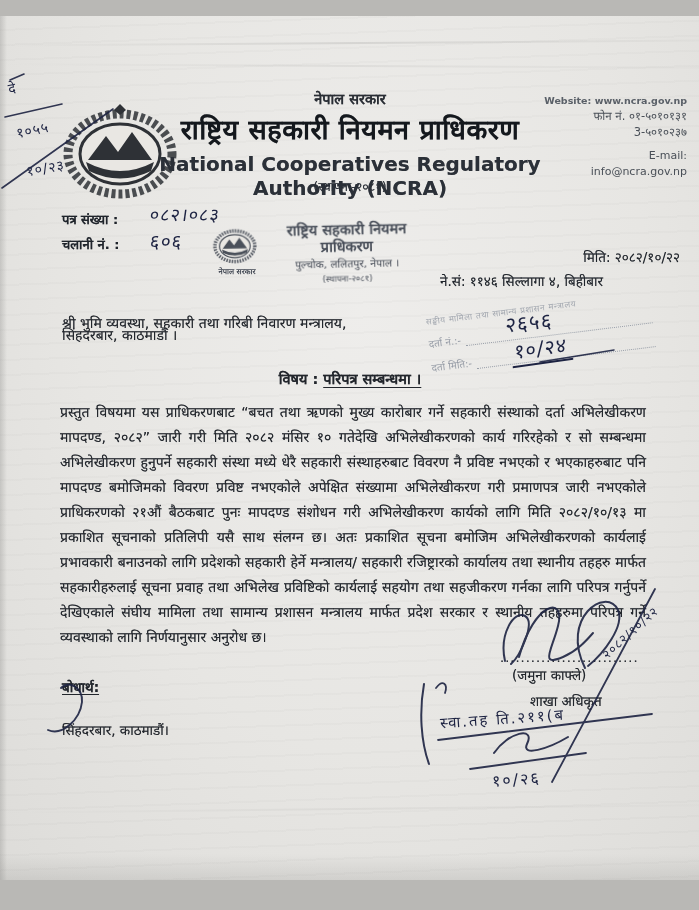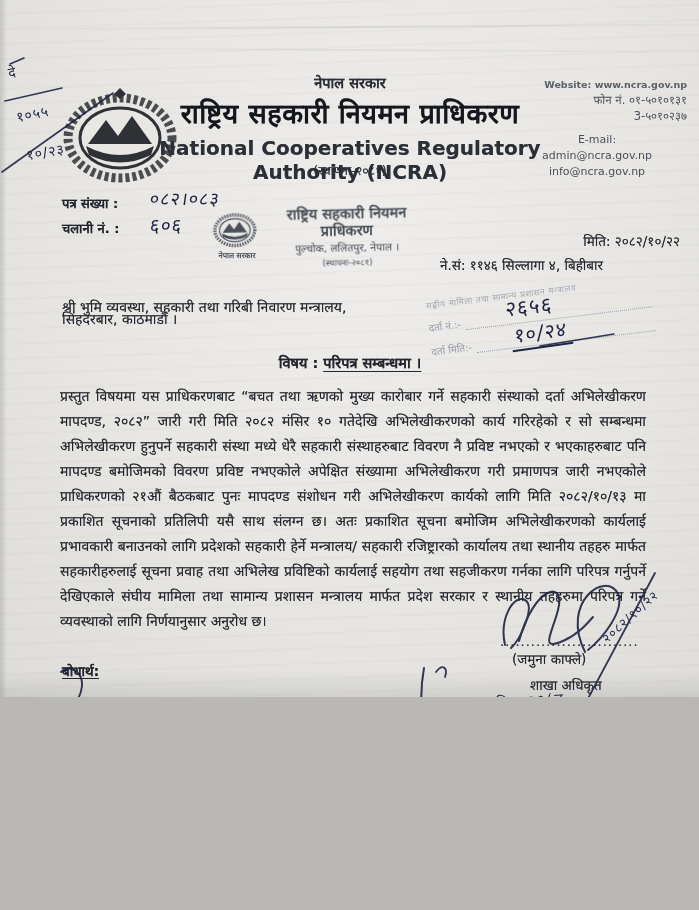--- a/index.html
+++ b/index.html
@@ -1,17 +1,17 @@
 <!DOCTYPE html>
 <html><head>
 <meta charset="utf-8">
 <style>
   html,body{margin:0;padding:0;background:#b9b8b5;}
   .page{
-    position:relative;width:699px;height:697px;margin:0 auto;overflow:hidden;
+    position:relative;width:699px;height:864px;margin:16px auto;overflow:hidden;
     font-family:"DejaVu Sans","Liberation Sans",sans-serif;
     background:
       repeating-linear-gradient(178deg, rgba(255,255,255,0) 0 13px, rgba(110,110,108,.03) 13px 15px),
       radial-gradient(ellipse at 52% 34%, #eeedeb 0%, #e7e6e3 55%, #dddcd9 100%);
     color:#22262c;
   }
   .fold{position:absolute;left:0;width:100%;height:2px;background:linear-gradient(90deg,rgba(140,140,138,.0),rgba(140,140,138,.22),rgba(140,140,138,.05));pointer-events:none;}
   .edgeL{position:absolute;left:0;top:0;width:7px;height:100%;background:linear-gradient(90deg,rgba(120,120,118,.28),rgba(120,120,118,0));pointer-events:none;}
   .edgeB{position:absolute;left:0;bottom:0;width:100%;height:26px;background:linear-gradient(0deg,rgba(125,125,122,.18),rgba(125,125,122,0));pointer-events:none;}
 
@@ -21,21 +21,21 @@
   .r{text-align:right;}
 
   
   .gov{left:200px;top:72px;width:300px;font-size:14.5px;font-weight:bold;color:#2a2e35;}
   .title-np{left:170px;top:94px;width:360px;font-size:27px;font-weight:bold;color:#14181d;letter-spacing:.5px;}
   .title-en{left:158px;top:136px;width:384px;font-size:20px;font-weight:bold;color:#2b3038;}
   .estab{left:250px;top:162px;width:200px;font-size:12.5px;color:#2b3038;}
   .contact{right:12px;top:78px;width:180px;color:#4a5058;line-height:1.45;}
   .contact .web{font-size:9.5px;font-weight:bold;color:#5a6068;}
   .contact .ph{font-size:11.5px;}
-  .contact .em{font-size:11px;text-align:center;}
+  .contact .em{font-size:11px;}
   .contact .loc{font-size:11.5px;margin-top:7px;}
 
   
   .lbl{font-size:13px;color:#1f242b;font-weight:bold;}
   .hw{font-family:"DejaVu Sans","Liberation Sans",sans-serif;color:#1d2342;transform:skewX(-8deg);letter-spacing:1px;}
 
   .stamp{
     left:212px;top:206px;width:218px;transform:rotate(-1.2deg);
     color:#464c57;display:flex;gap:6px;align-items:flex-start;
     filter:blur(.2px);
@@ -116,21 +116,20 @@
   <div class="abs gov c printed">नेपाल सरकार</div>
   <div class="abs title-np c printed">राष्ट्रिय सहकारी नियमन प्राधिकरण</div>
   <div class="abs title-en c printed">National Cooperatives Regulatory Authority (NCRA)</div>
   <div class="abs estab c printed">(स्थापना-२०८१)</div>
 
   <div class="abs contact r">
     <div class="web">Website: www.ncra.gov.np</div>
     <div class="ph">फोन नं. ०१-५०१०१३१</div>
     <div class="ph">3-५०१०२३७</div>
     <div class="em" style="margin-top:7px;">E-mail:</div>
-    <div class="em">admin@ncra.gov.np</div>
     <div class="em">info@ncra.gov.np</div>
   </div>
 
   <div class="abs lbl printed" style="left:62px;top:194px;">पत्र संख्या :</div>
   <div class="abs hw" style="left:150px;top:186px;font-size:18px;">०८२।०८३</div>
   <div class="abs lbl printed" style="left:62px;top:219px;">चलानी नं. :</div>
   <div class="abs hw" style="left:150px;top:212px;font-size:19px;">६०६</div>
 
   <div class="abs stamp">
     <svg width="46" height="44" viewBox="0 0 120 102">

